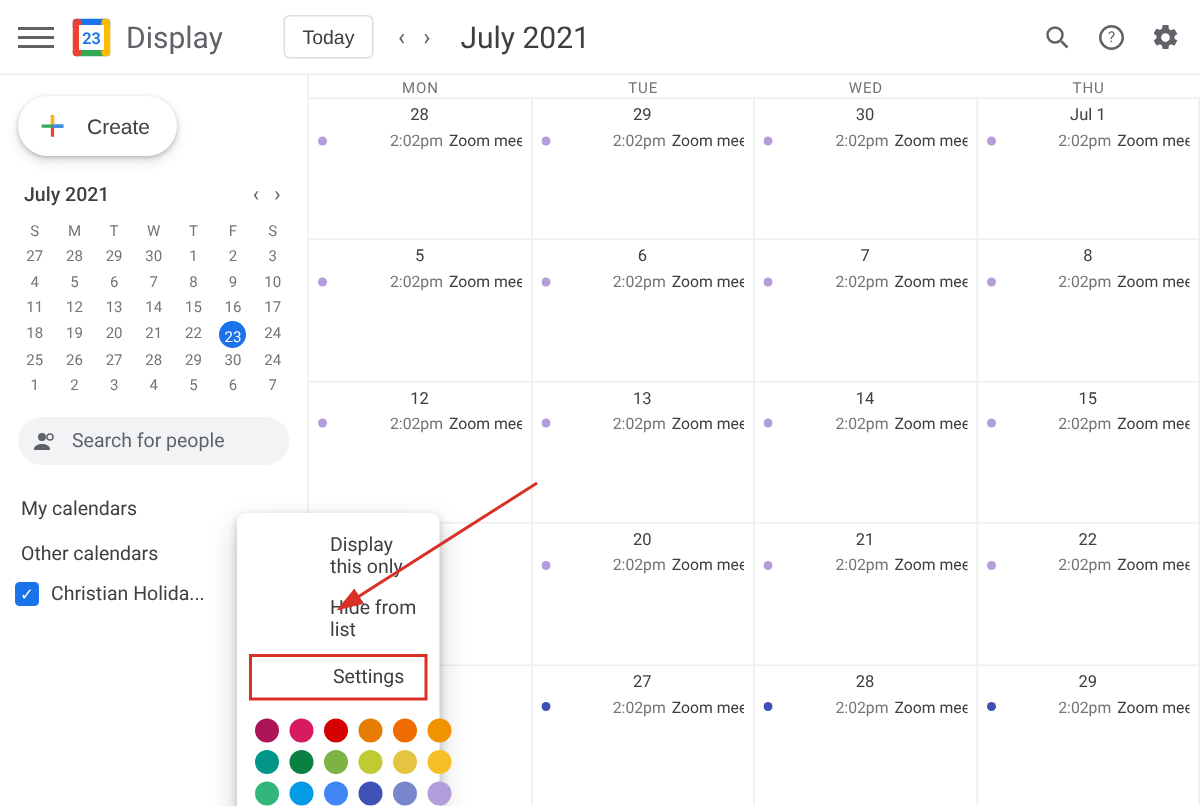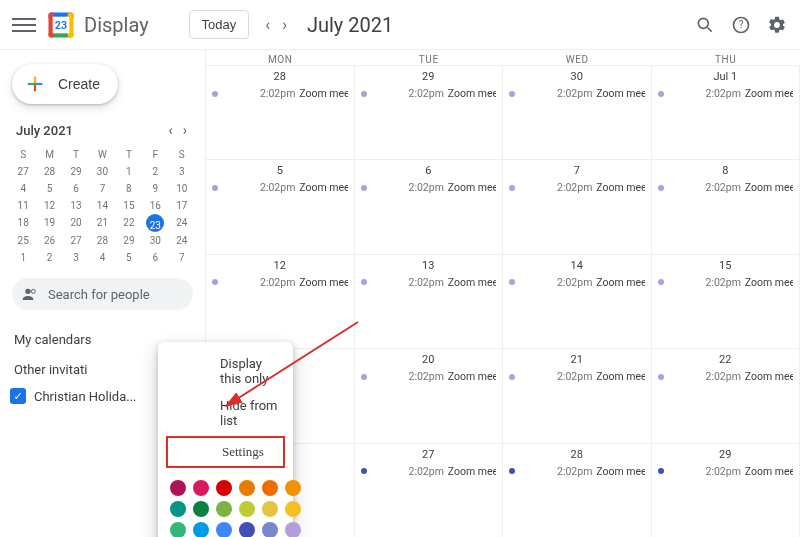--- a/index.html
+++ b/index.html
@@ -36,21 +36,21 @@
   .weeks { flex:1; display: grid; grid-template-rows: repeat(5, 1fr); }
   .week { display: grid; grid-template-columns: repeat(4, 1fr); }
   .cell { border-top: 1px solid #eee; border-right: 1px solid #eee; padding: 4px 6px; overflow: hidden; }
   .cell .num { text-align: center; font-size: 11px; color: #3c4043; margin-bottom: 4px; }
   .evt { display: flex; align-items: center; gap: 4px; font-size: 10.5px; color: #3c4043; white-space: nowrap; overflow: hidden; }
   .evt .dot { width: 6px; height: 6px; border-radius: 50%; flex-shrink:0; }
   .evt .time { color: #70757a; margin-left: 38px; }
   
   .popup { position: absolute; left: 158px; top: 342px; width: 135px; background: #fff; border-radius: 6px; box-shadow: 0 2px 6px rgba(0,0,0,.2), 0 8px 20px rgba(0,0,0,.18); padding: 8px 0 10px 0; z-index: 20; }
   .popup-item { font-size: 13px; color: #3c4043; padding: 6px 14px; cursor: pointer; margin-left: 48px; }
-  .settings-box { border: 2px solid #d93025; margin: 2px 8px; font-family: Liberation Serif, serif; }
+  .settings-box { border: 2px solid #d93025; margin: 2px 8px; }
   .swatch-grid { display: grid; grid-template-columns: repeat(6, 18px); gap: 5px; padding: 10px 12px 2px 12px; }
   .swatch { width: 16px; height: 16px; border-radius: 50%; cursor: pointer; display:flex;align-items:center;justify-content:center;color:#fff;font-size:10px; }
   .swatch.add { background: #f1f3f4; color:#5f6368; }
   
   .arrow-svg { position: absolute; left: 0; top: 0; width: 800px; height: 537px; pointer-events: none; z-index: 30; }
 </style>
 </head>
 <body>
 
 <div class="header">
@@ -170,21 +170,21 @@
           <circle cx="9" cy="8" r="4"></circle>
           <path d="M1 20c0-3 4-5 8-5s8 2 8 5v1H1Z"></path>
           <circle cx="17" cy="8" r="3" fill="none" stroke="#5f6368" stroke-width="1.5"></circle>
         </svg>
       <span>Search for people</span>
     </div>
 
     <div class="section-title">My calendars</div>
 
     <div class="section-row">
-      <span class="section-title" style="padding:0">Other invitati</span>
+      <span class="section-title" style="padding:0">Other calendars</span>
       <span style="color:#5f6368;font-size:18px;cursor:pointer;">+</span>
     </div>
 
     <div class="chkrow">
       <span class="chkbox" id="other-chk" style="background: rgb(26, 115, 232);">✓</span>
       <span style="flex:1;">Christian Holida...</span>
       <span style="color:#5f6368;cursor:pointer;">✕</span>
       <span style="color:#5f6368;cursor:pointer;margin-left:4px;">⋮</span>
     </div>
   </div>

